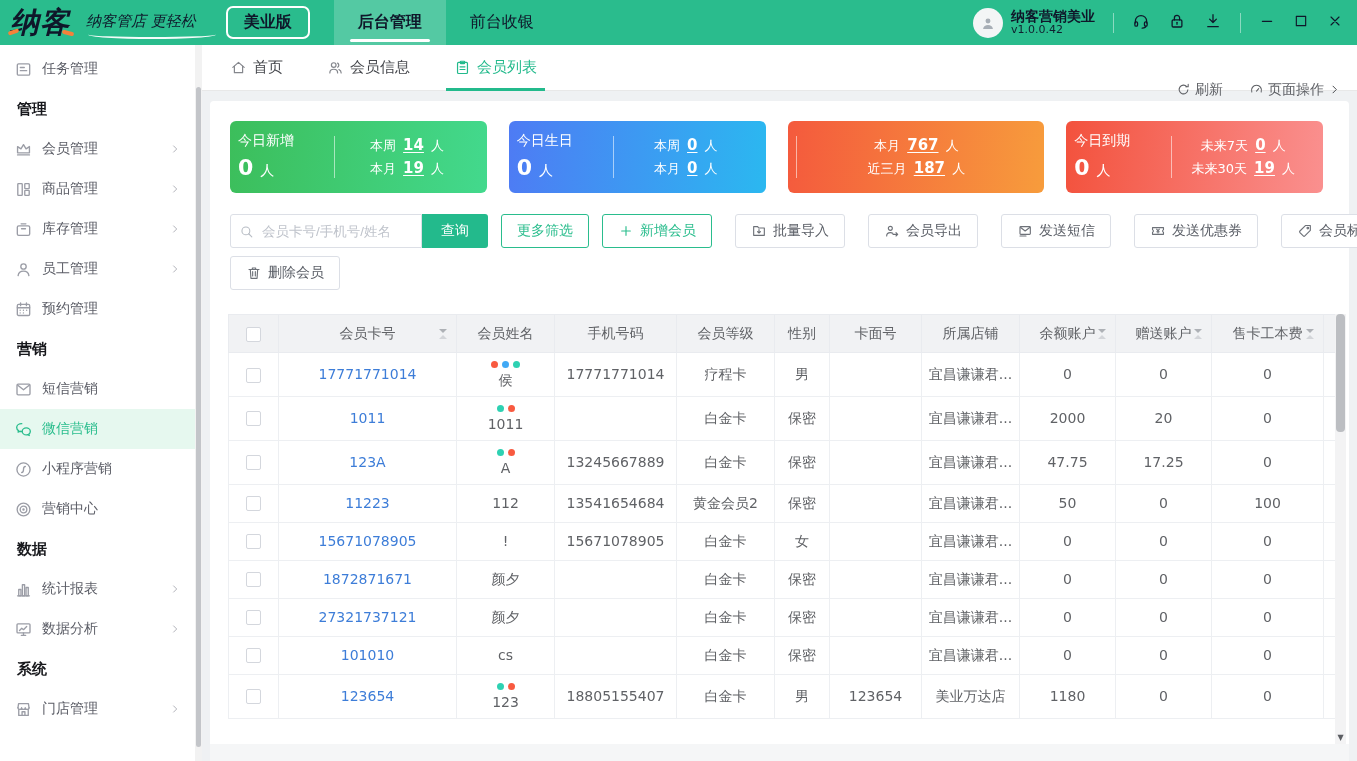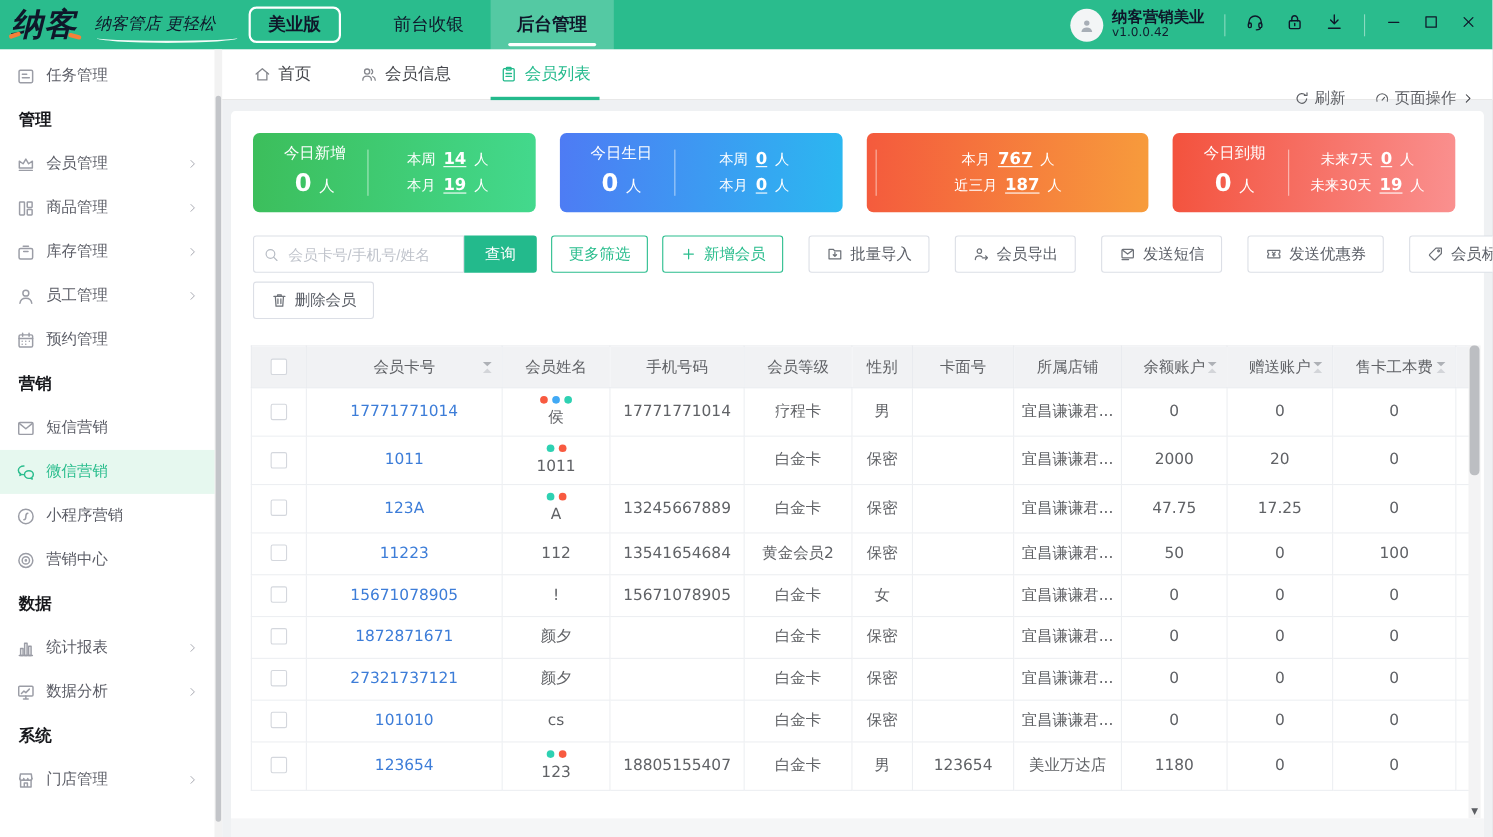--- a/index.html
+++ b/index.html
@@ -69,21 +69,21 @@
   .tab-actions{margin-left:auto;display:flex;align-items:center;gap:26px;color:#5f6166;font-size:14px;}
   .tab-act{display:inline-flex;align-items:center;gap:4px;cursor:pointer;margin-top:44px;}
   .tab-act .ic{font-size:15px;display:inline-flex;}
   .tab-act .chev{font-size:13px;display:inline-flex;color:#3d3f44;}
 
   .panel{position:absolute;left:8px;right:8px;top:56px;bottom:0;background:#fff;border-radius:4px 4px 0 0;}
 
   
   .stats{position:absolute;top:20px;left:20px;right:26px;height:72px;display:flex;gap:22px;}
   .stat-card{flex:1;border-radius:6px;color:#fff;display:flex;align-items:center;padding:0 8px;}
-  .stat-left{width:40%;text-align:center;line-height:1.2;}
+  .stat-left{width:40%;line-height:1.2;}
   .stat-label{font-size:14px;}
   .stat-value{margin-top:6px;font-size:14px;}
   .stat-value b{font-size:22px;font-weight:700;margin-right:7px;}
   .stat-div{width:1px;height:42px;background:rgba(255,255,255,.55);}
   .stat-right{flex:1;text-align:center;font-size:13px;line-height:23px;}
   .stat-right b{font-size:15px;text-decoration:underline;text-underline-offset:2px;margin:0 3px;}
 
   
   .toolbar{position:absolute;top:113px;left:20px;right:26px;height:34px;display:flex;gap:13px;}
   .searchwrap{display:flex;width:258px;flex:none;}
@@ -138,22 +138,22 @@
       <i class="acc1"></i>
       <span class="logo-text">纳客</span>
       <i class="acc2"></i>
     </div>
     <div class="slogan">
       <span>纳客管店 更轻松</span>
       <i class="slogan-line"></i>
     </div>
     <div class="edition">美业版</div>
     <nav class="topnav" id="topnav">
+        <div class="tnav active">后台管理</div>
         <div class="tnav">前台收银</div>
-        <div class="tnav active">后台管理</div>
       </nav>
     <div class="topbar-right">
       <div class="userblock">
         <span class="avatar">
             <span class="ic"><svg viewBox="0 0 24 24" fill="none" stroke="currentColor" stroke-width="1.7" stroke-linecap="round" stroke-linejoin="round">
                 <circle cx="12" cy="9" r="3.7" fill="#a7aeb6" stroke="none"></circle>
                 <path d="M4.6 21c.4-4.2 3.7-6.1 7.4-6.1s7 1.9 7.4 6.1z" fill="#a7aeb6" stroke="none"></path>
               </svg></span>
           </span>
         <span class="user-meta">

